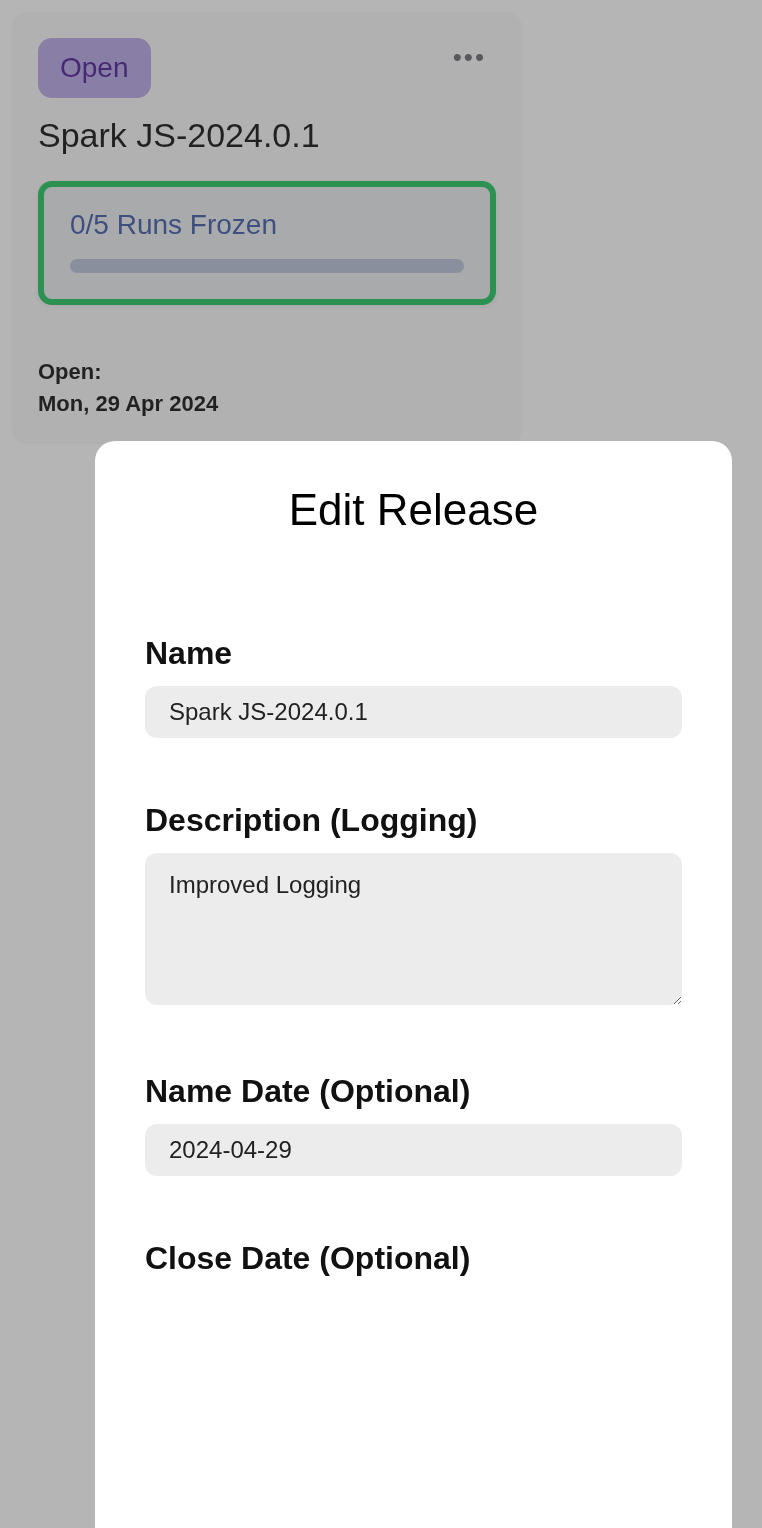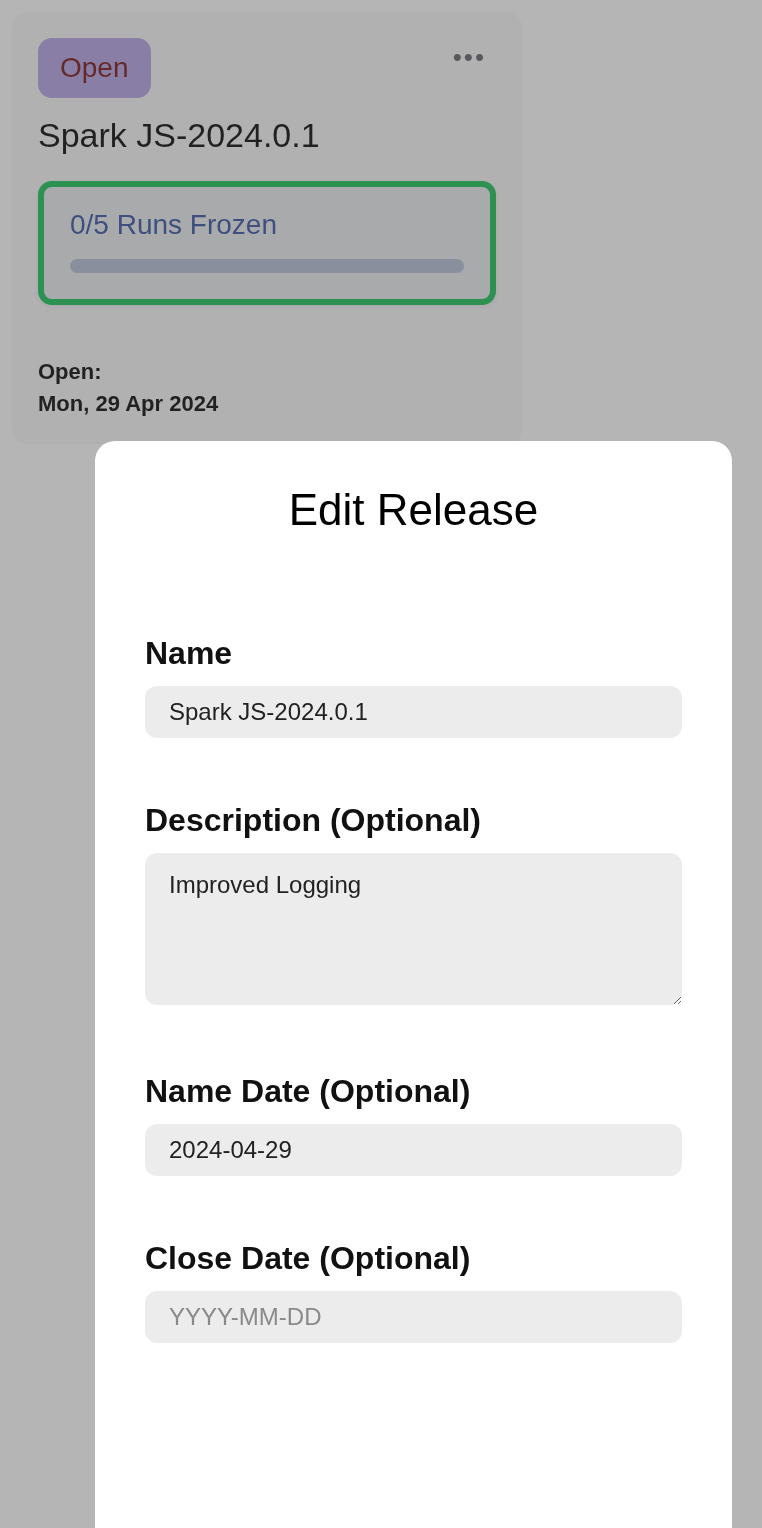--- a/index.html
+++ b/index.html
@@ -13,21 +13,21 @@
     width: 510px;
     background: #f8f8fa;
     border-radius: 16px;
     padding: 26px;
     box-shadow: 0 1px 2px rgba(0,0,0,0.05);
   }
   .card-head { display: flex; justify-content: space-between; align-items: flex-start; }
   .badge {
     display: inline-block;
     background: #b8a7e6;
-    color: #7f1d1d;
+    color: #4c1d95;
     font-size: 28px;
     font-weight: 500;
     padding: 14px 22px;
     border-radius: 14px;
     margin-bottom: 18px;
   }
   .more-dots { color:#6b6b72; font-size:26px; letter-spacing:2px; padding:4px 10px; cursor:pointer; }
   .card-title { font-size: 34px; font-weight: 500; color:#111; margin-bottom: 26px; }
   .runs-card {
     background:#eceef1;
@@ -110,31 +110,30 @@
 
 <div class="modal">
   <h1 class="modal-title">Edit Release</h1>
 
   <div class="field">
     <label class="field-label">Name</label>
     <input class="text-input" type="text" value="Spark JS-2024.0.1" style="">
   </div>
 
   <div class="field">
-    <label class="field-label">Description (Optional)</label>
+    <label class="field-label">Description (Logging)</label>
     <textarea class="text-area" style="">Improved Logging</textarea>
   </div>
 
   <div class="field">
     <label class="field-label">Name Date (Optional)</label>
     <input class="date-input" type="text" value="2024-04-29" style="">
   </div>
 
   <div class="field">
     <label class="field-label">Close Date (Optional)</label>
-    <input class="date-input" type="text" placeholder="YYYY-MM-DD" style="">
   </div>
 
   <div class="button-row">
     <button class="btn btn-cancel">Cancel</button>
     <button class="btn btn-save">Save</button>
   </div>
 </div>
 
 </body></html>

